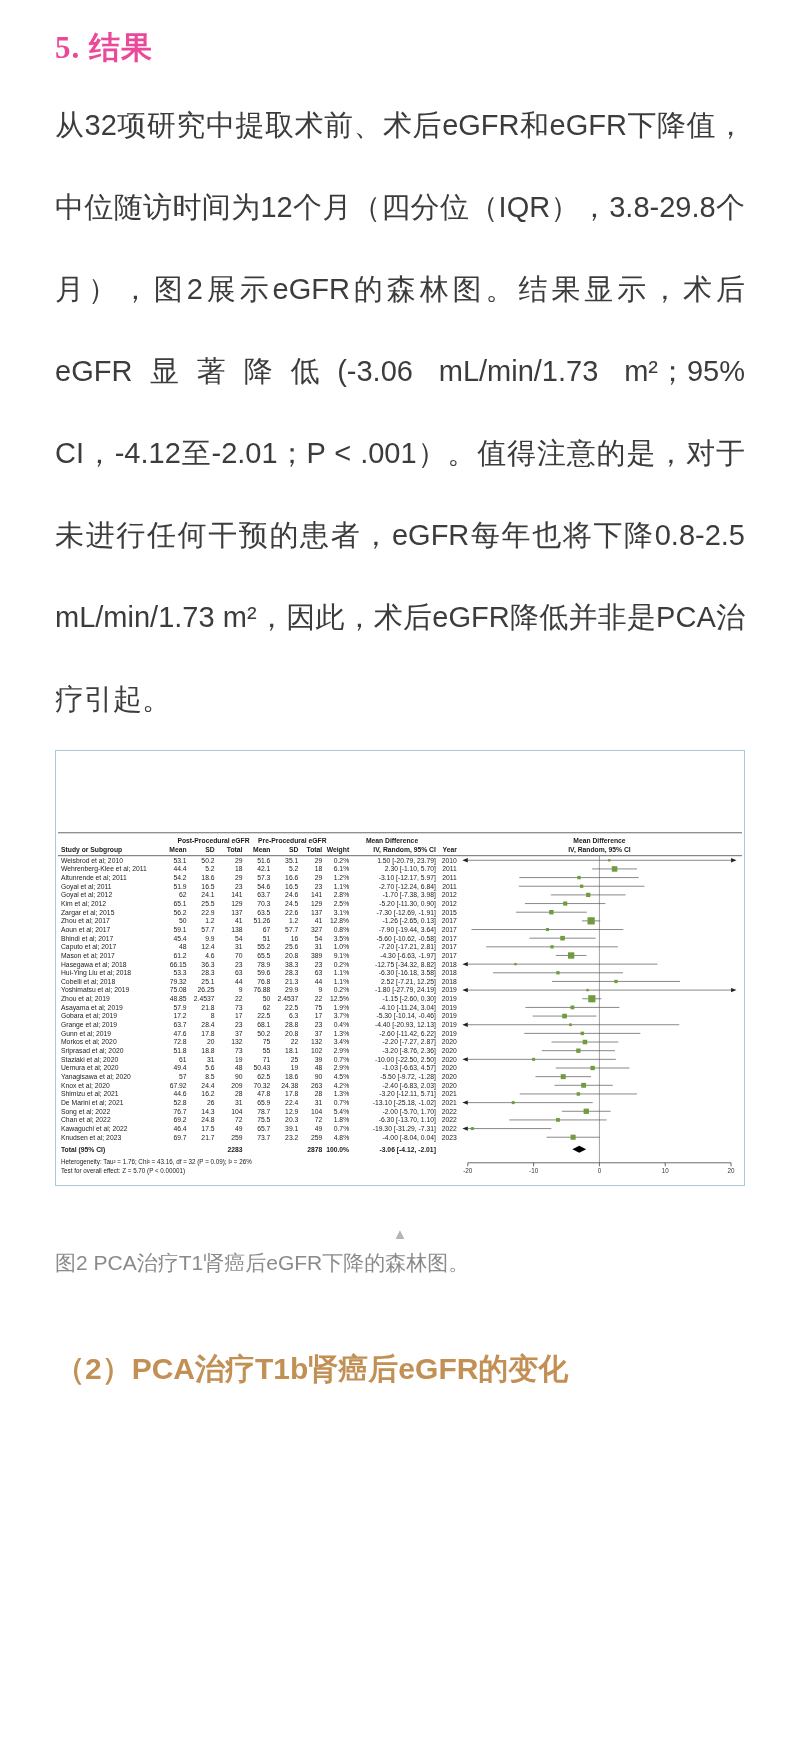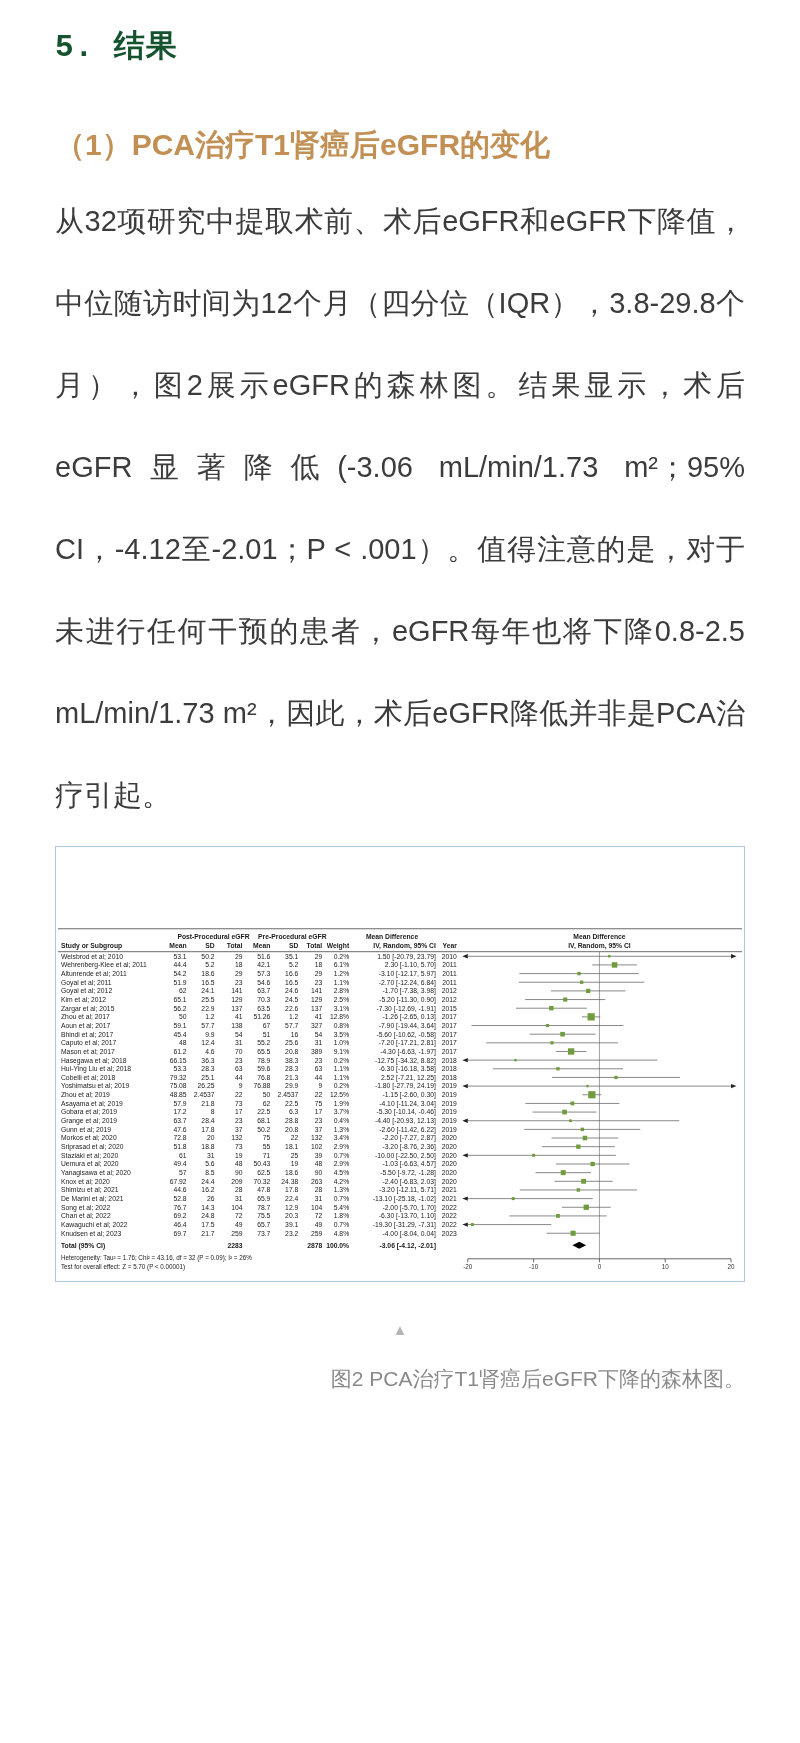--- a/index.html
+++ b/index.html
@@ -1,34 +1,33 @@
 <!DOCTYPE html>
 <html><head>
 <meta charset="utf-8">
 <style>
   html,body{margin:0;padding:0;background:#ffffff;}
   body{width:800px;font-family:"Liberation Sans",sans-serif;-webkit-font-smoothing:antialiased;}
   .page{padding:26px 55px 20px 55px;}
-  .h1{font-family:Liberation Mono, monospace;font-size:31px;line-height:44px;font-weight:700;color:#14532d;margin:0;letter-spacing:1px;}
+  .h1{font-family:Liberation Serif, serif;font-size:31px;line-height:44px;font-weight:700;color:#ec4899;margin:0;letter-spacing:1px;}
   .h2{font-size:30px;line-height:42px;font-weight:700;color:#c29055;margin:54px 0 0 0;}
   .h2.second{margin-top:70px;}
   .para{font-size:29px;line-height:82px;color:#3c3c3c;text-align:justify;text-justify:inter-character;margin:14px 0 0 0;word-break:break-word;}
   .figbox{margin:10px 0 0 0;width:688px;border:1px solid #abc9d9;background:#ffffff;}
   .figbox svg{display:block;width:688px;height:auto;}
   .collapse{margin-top:38px;text-align:center;color:#b5b5b5;font-size:15px;line-height:20px;cursor:pointer;}
-  .caption{margin-top:24px;text-align:right;color:#8a8a8a;font-size:21px;line-height:30px;}
+  .caption{margin-top:4px;text-align:left;color:#8a8a8a;font-size:21px;line-height:30px;}
 </style>
 </head>
 <body>
 
 <div class="page">
 
   <h1 class="h1">5. 结果</h1>
 
-  <h2 class="h2">（1）PCA治疗T1肾癌后eGFR的变化</h2>
   <p class="para">从32项研究中提取术前、术后eGFR和eGFR下降值，中位随访时间为12个月（四分位（IQR），3.8-29.8个月），图2展示eGFR的森林图。结果显示，术后eGFR显著降低(-3.06 mL/min/1.73 m²；95% CI，-4.12至-2.01；P &lt; .001）。值得注意的是，对于未进行任何干预的患者，eGFR每年也将下降0.8-2.5 mL/min/1.73 m²，因此，术后eGFR降低并非是PCA治疗引起。</p>
 
   <div class="figbox">
     <svg viewBox="0 0 690 435" xmlns="http://www.w3.org/2000/svg">
         <line x1="2" y1="82" x2="688" y2="82" stroke="#444" stroke-width="0.8"></line>
         <line x1="2" y1="105" x2="688" y2="105" stroke="#444" stroke-width="0.8"></line>
         <text x="158" y="92" font-size="6.8" fill="#1a1a1a" font-family="&quot;Liberation Sans&quot;, sans-serif" text-anchor="middle" font-weight="bold">Post-Procedural eGFR</text>
         <text x="237" y="92" font-size="6.8" fill="#1a1a1a" font-family="&quot;Liberation Sans&quot;, sans-serif" text-anchor="middle" font-weight="bold">Pre-Procedural eGFR</text>
         <text x="337" y="92" font-size="6.8" fill="#1a1a1a" font-family="&quot;Liberation Sans&quot;, sans-serif" text-anchor="middle" font-weight="bold">Mean Difference</text>
         <text x="5" y="101" font-size="6.8" fill="#1a1a1a" font-family="&quot;Liberation Sans&quot;, sans-serif" text-anchor="start" font-weight="bold">Study or Subgroup</text>
@@ -533,14 +532,15 @@
         <line x1="611" y1="413" x2="611" y2="416.5" stroke="#444" stroke-width="0.8"></line>
         <text x="611" y="423" font-size="6.3" fill="#333" font-family="&quot;Liberation Sans&quot;, sans-serif" text-anchor="middle" font-weight="normal">10</text>
         <line x1="677" y1="413" x2="677" y2="416.5" stroke="#444" stroke-width="0.8"></line>
         <text x="677" y="423" font-size="6.3" fill="#333" font-family="&quot;Liberation Sans&quot;, sans-serif" text-anchor="middle" font-weight="normal">20</text>
       </svg>
   </div>
 
   <div class="collapse">▲</div>
   <div class="caption">图2 PCA治疗T1肾癌后eGFR下降的森林图。</div>
 
+  <h2 class="h2 second">（2）PCA治疗T1b肾癌后eGFR的变化</h2>
 
 </div>
 
 </body></html>

